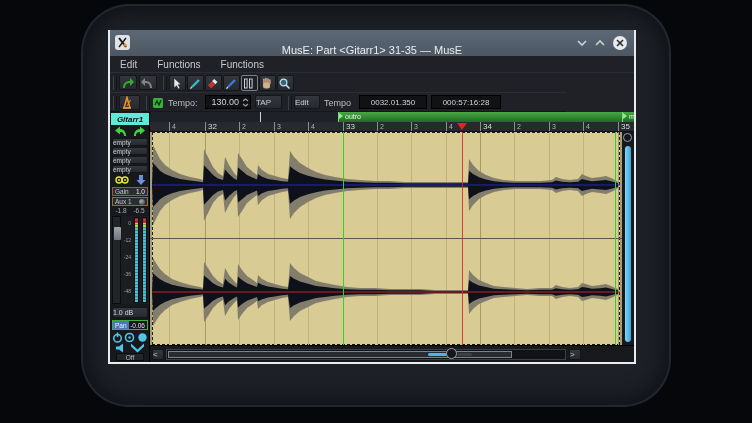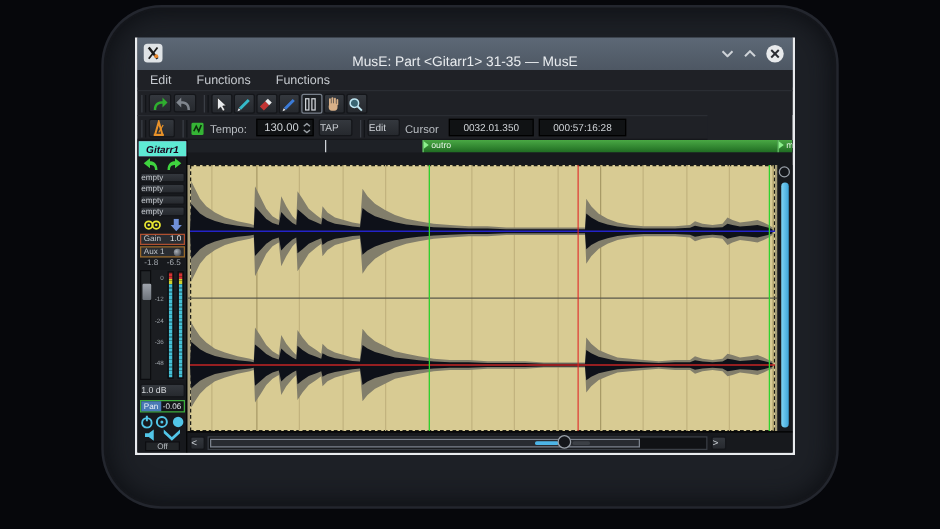--- a/index.html
+++ b/index.html
@@ -246,21 +246,21 @@
             </svg>
         </span>
       </div>
       <div class="abs btn" style="left:145px;top:2px;width:27px;height:14px;color:#c9cdd2;font-size:8px">
           <span>TAP</span>
         </div>
       <div class="abs handle" style="left:178px;top:3px"></div>
       <div class="abs btn" style="left:184px;top:2px;width:26px;height:14px;color:#cfd3d8;font-size:8px">
           <span>Edit</span>
         </div>
-      <span class="abs lbl" style="left:214px;top:5px">Cursor</span>
+      <span class="abs lbl" style="left:214px;top:5px">Tempo</span>
       <div class="abs sunken disp" style="left:249px;top:2px;width:68px;height:14px">0032.01.350</div>
       <div class="abs sunken disp" style="left:321px;top:2px;width:70px;height:14px">000:57:16:28</div>
     </div>
 
     <div class="abs main">
 
       <div class="abs trackpanel">
         <div class="abs name-plate">Gitarr1</div>
         <div class="abs arrow-row">
           <svg width="15" height="11">
@@ -351,20 +351,37 @@
             <div class="marker-flag"></div>
             <span class="marker-label" style="left: 6px;">outro</span>
           </div>
           <div class="marker-green" style="left: 472px; width: 12px;">
             <div class="marker-flag"></div>
             <span class="marker-label" style="left: 6px;">mo</span>
           </div>
           <div class="marker-tick" style="left: 110px;"></div>
         </div>
 
+      <div class="abs ruler" id="ruler">
+          <div class="rtick" style="left: 19px;">4</div>
+          <div class="rtick bar" style="left: 55px;">32</div>
+          <div class="rtick" style="left: 89px;">2</div>
+          <div class="rtick" style="left: 124px;">3</div>
+          <div class="rtick" style="left: 158px;">4</div>
+          <div class="rtick bar" style="left: 193px;">33</div>
+          <div class="rtick" style="left: 227px;">2</div>
+          <div class="rtick" style="left: 261px;">3</div>
+          <div class="rtick" style="left: 296px;">4</div>
+          <div class="rtick bar" style="left: 330px;">34</div>
+          <div class="rtick" style="left: 364px;">2</div>
+          <div class="rtick" style="left: 399px;">3</div>
+          <div class="rtick" style="left: 433px;">4</div>
+          <div class="rtick bar" style="left: 468px;">35</div>
+          <div class="playhead-tri" style="left: 307px;"></div>
+        </div>
 
       <div class="abs canvas" id="canvas">
         <div class="part-bg"></div>
         <svg id="wave-svg" width="472" height="213" viewBox="0 0 472 213" style="position:absolute;left:0;top:0">
             <line x1="19.5" y1="0" x2="19.5" y2="213" stroke="#c2b37e" stroke-width="1"></line>
             <line x1="55.5" y1="0" x2="55.5" y2="213" stroke="#a89a66" stroke-width="1"></line>
             <line x1="89.5" y1="0" x2="89.5" y2="213" stroke="#c2b37e" stroke-width="1"></line>
             <line x1="124.5" y1="0" x2="124.5" y2="213" stroke="#c2b37e" stroke-width="1"></line>
             <line x1="158.5" y1="0" x2="158.5" y2="213" stroke="#c2b37e" stroke-width="1"></line>
             <line x1="193.5" y1="0" x2="193.5" y2="213" stroke="#a89a66" stroke-width="1"></line>

